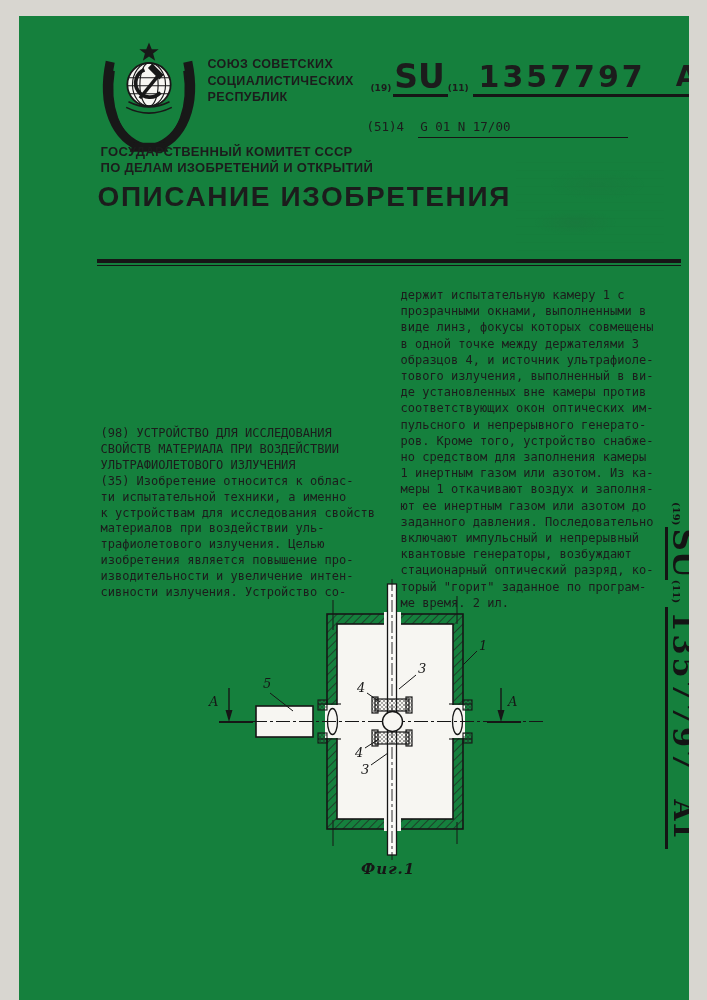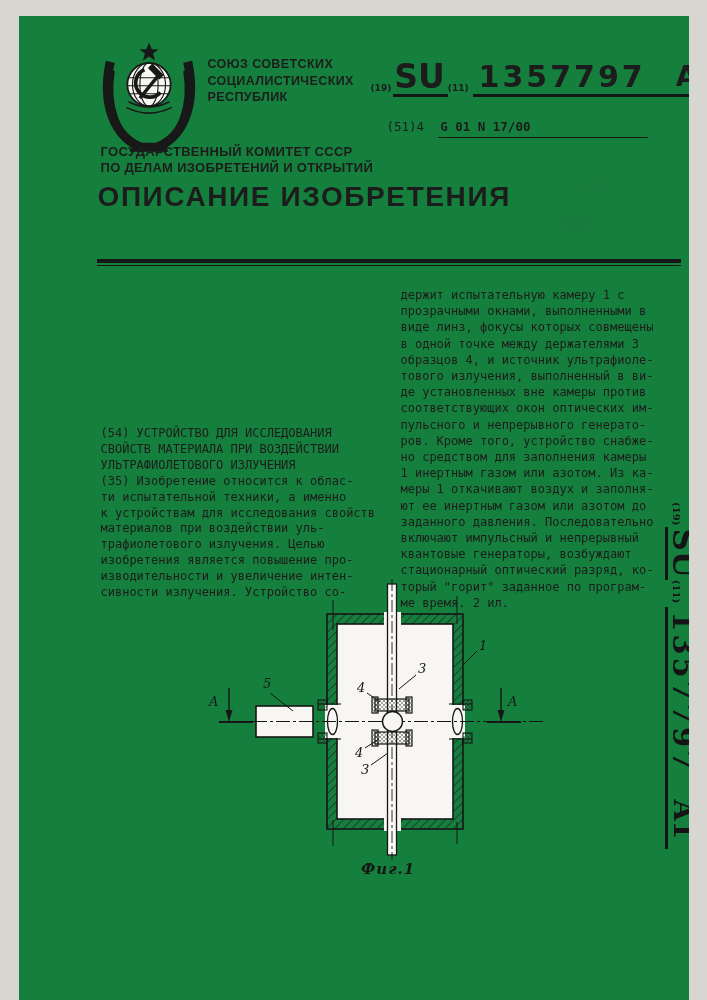--- a/index.html
+++ b/index.html
@@ -12,22 +12,22 @@
   .lines{white-space:pre-line;}
   
   .country{left:189px;top:40px;font:bold 12.5px/16.5px "Liberation Sans",sans-serif;letter-spacing:.4px;}
   .committee{left:82px;top:128px;font:bold 13px/16px "Liberation Sans",sans-serif;letter-spacing:.3px;}
   .su-line{left:352px;top:44px;display:flex;align-items:flex-end;}
   .su-line .small{font:bold 9px "DejaVu Sans",sans-serif;margin:0 2px 4px 0;}
   .su-line .su{font:bold 33px/33px "DejaVu Sans",sans-serif;border-bottom:3px solid #161616;padding:0 3px 1px 1px;}
   .su-line .numwrap{font:bold 30px/32px "DejaVu Sans",sans-serif;border-bottom:3px solid #161616;padding:0 4px 1px 6px;margin-left:2px;display:flex;align-items:flex-end;}
   .su-line .docnum{letter-spacing:3px;}
   .su-line .kind{margin-left:30px;font-size:28px;letter-spacing:1px;padding-right:18px;}
-  .ipc-line{left:368px;top:103px;font:12.5px "DejaVu Sans Mono",monospace;display:flex;}
-  .ipc-line .code{margin-left:14px;border-bottom:1.5px solid #161616;padding:0 118px 3px 2px;font-weight:bold;}
+  .ipc-line{left:348px;top:103px;font:12.5px "DejaVu Sans Mono",monospace;display:flex;}
+  .ipc-line .code{margin-left:14px;border-bottom:1.5px solid #161616;padding:0 118px 3px 2px;font-weight:normal;}
   .doc-title{left:79px;top:166px;font:bold 28px/30px "Liberation Sans",sans-serif;letter-spacing:1.6px;}
   .doc-subtitle{left:80px;top:208px;font:bold 15px/17px "Liberation Sans",sans-serif;letter-spacing:.6px;}
   .rule{left:78px;top:243px;width:584px;height:8px;}
   .rule .r1{height:3.5px;background:#161616;}
   .rule .r2{height:1.2px;background:#161616;margin-top:2.2px;}
   .stamp{left:497px;top:140px;width:148px;height:95px;opacity:.5;
     background:
       radial-gradient(ellipse 60px 18px at 40% 70%, rgba(60,60,60,.18), transparent 70%),
       radial-gradient(ellipse 70px 22px at 55% 30%, rgba(60,60,60,.12), transparent 70%),
       repeating-linear-gradient(0deg, rgba(40,40,40,.05) 0 1px, transparent 1px 8px);}
@@ -124,21 +124,21 @@
 1 инертным газом или азотом. Из ка-
 меры 1 откачивают воздух и заполня-
 ют ее инертным газом или азотом до
 заданного давления. Последовательно
 включают импульсный и непрерывный
 квантовые генераторы, возбуждают
 стационарный оптический разряд, ко-
 торый "горит" заданное по програм-
 ме время. 2 ил.</div>
 
-  <div class="abs title54 lines">(54) УСТРОЙСТВО ДЛЯ ИССЛЕДОВАНИЯ
+  <div class="abs title54 lines">(98) УСТРОЙСТВО ДЛЯ ИССЛЕДОВАНИЯ
 СВОЙСТВ МАТЕРИАЛА ПРИ ВОЗДЕЙСТВИИ
 УЛЬТРАФИОЛЕТОВОГО ИЗЛУЧЕНИЯ</div>
 
   <div class="abs abstract-left lines">(35) Изобретение относится к облас-
 ти испытательной техники, а именно
 к устройствам для исследования свойств
 материалов при воздействии уль-
 трафиолетового излучения. Целью
 изобретения является повышение про-
 изводительности и увеличение интен-

